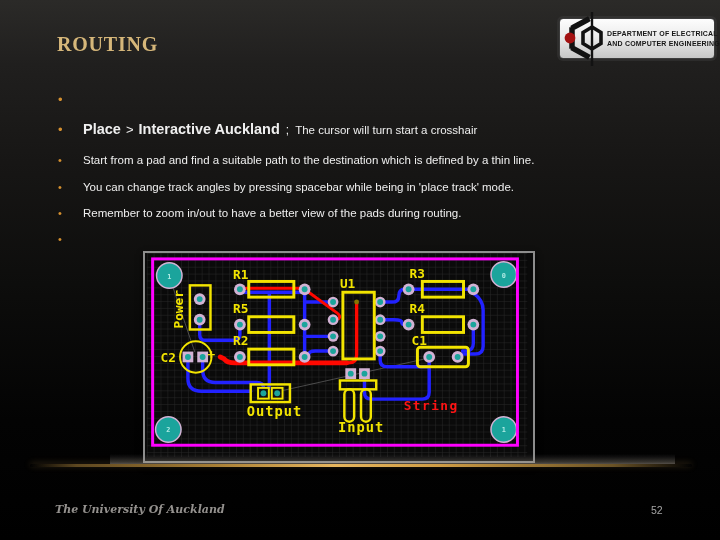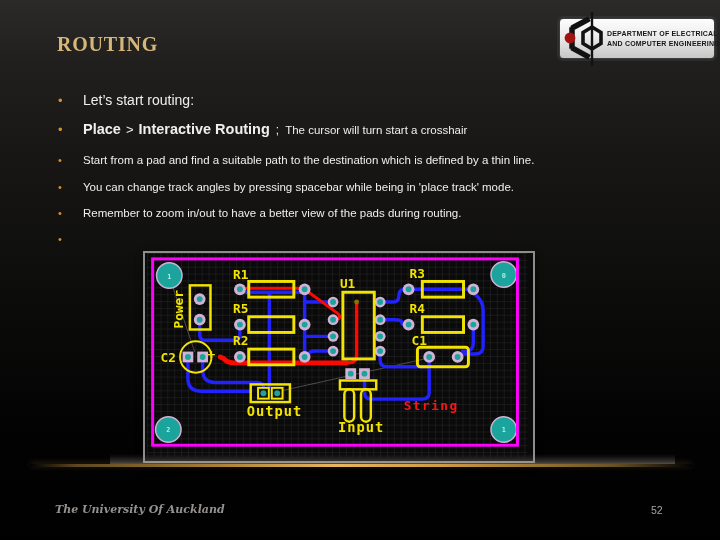--- a/index.html
+++ b/index.html
@@ -84,27 +84,26 @@
       </svg>
     </div>
     <div class="logo-text">
       <div>DEPARTMENT OF ELECTRICAL</div>
       <div>AND COMPUTER ENGINEERING</div>
     </div>
   </div>
 
   <div class="row r1">
     <span class="dot">•</span>
-    <span>Let’s start routing:</span>
   </div>
 
   <div class="row r2">
     <span class="dot">•</span>
     <span>
-      <span class="b">Place</span><span class="g">&gt;</span><span class="b">Interactive Routing</span><span class="semi">;</span><span class="rest">The cursor will turn start a crosshair</span>
+      <span class="b">Place</span><span class="g">&gt;</span><span class="b">Interactive Auckland</span><span class="semi">;</span><span class="rest">The cursor will turn start a crosshair</span>
     </span>
   </div>
 
   <div class="row small r3">
     <span class="dot">•</span>
     <span>Start from a pad and find a suitable path to the destination which is defined by a thin line.</span>
   </div>
   <div class="row small r4">
     <span class="dot">•</span>
     <span>You can change track angles by pressing spacebar while being in 'place track' mode.</span>

